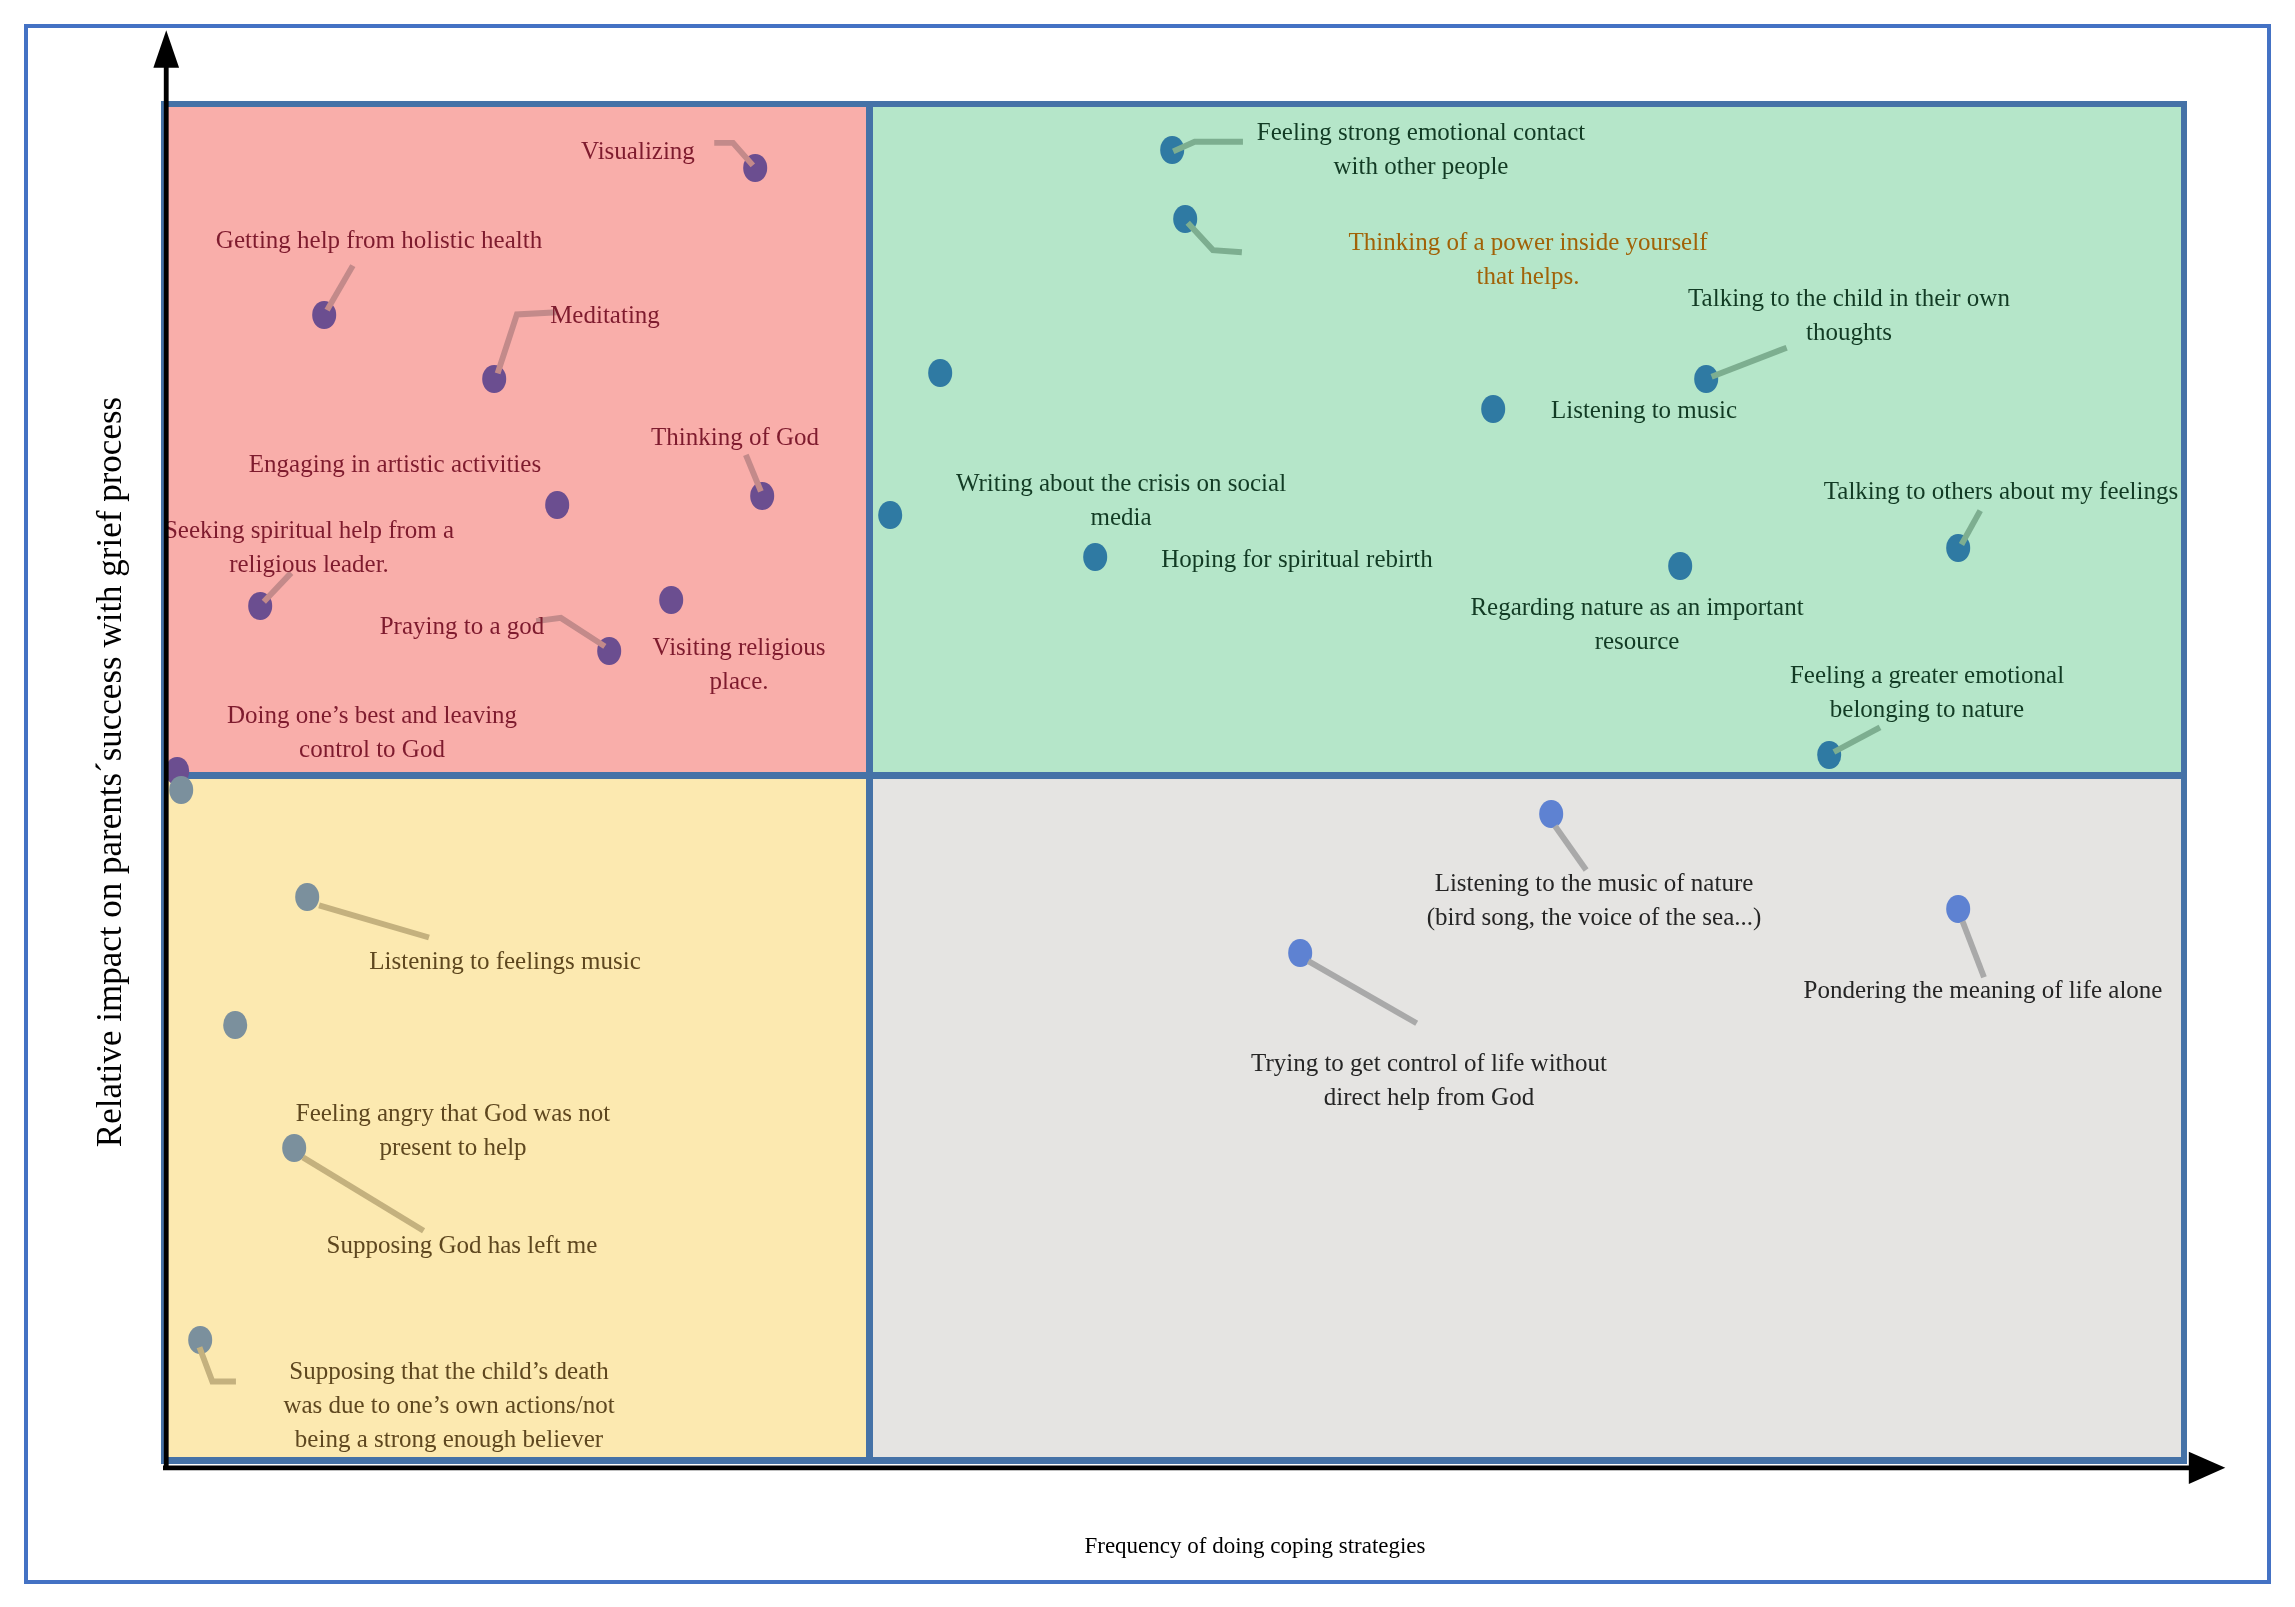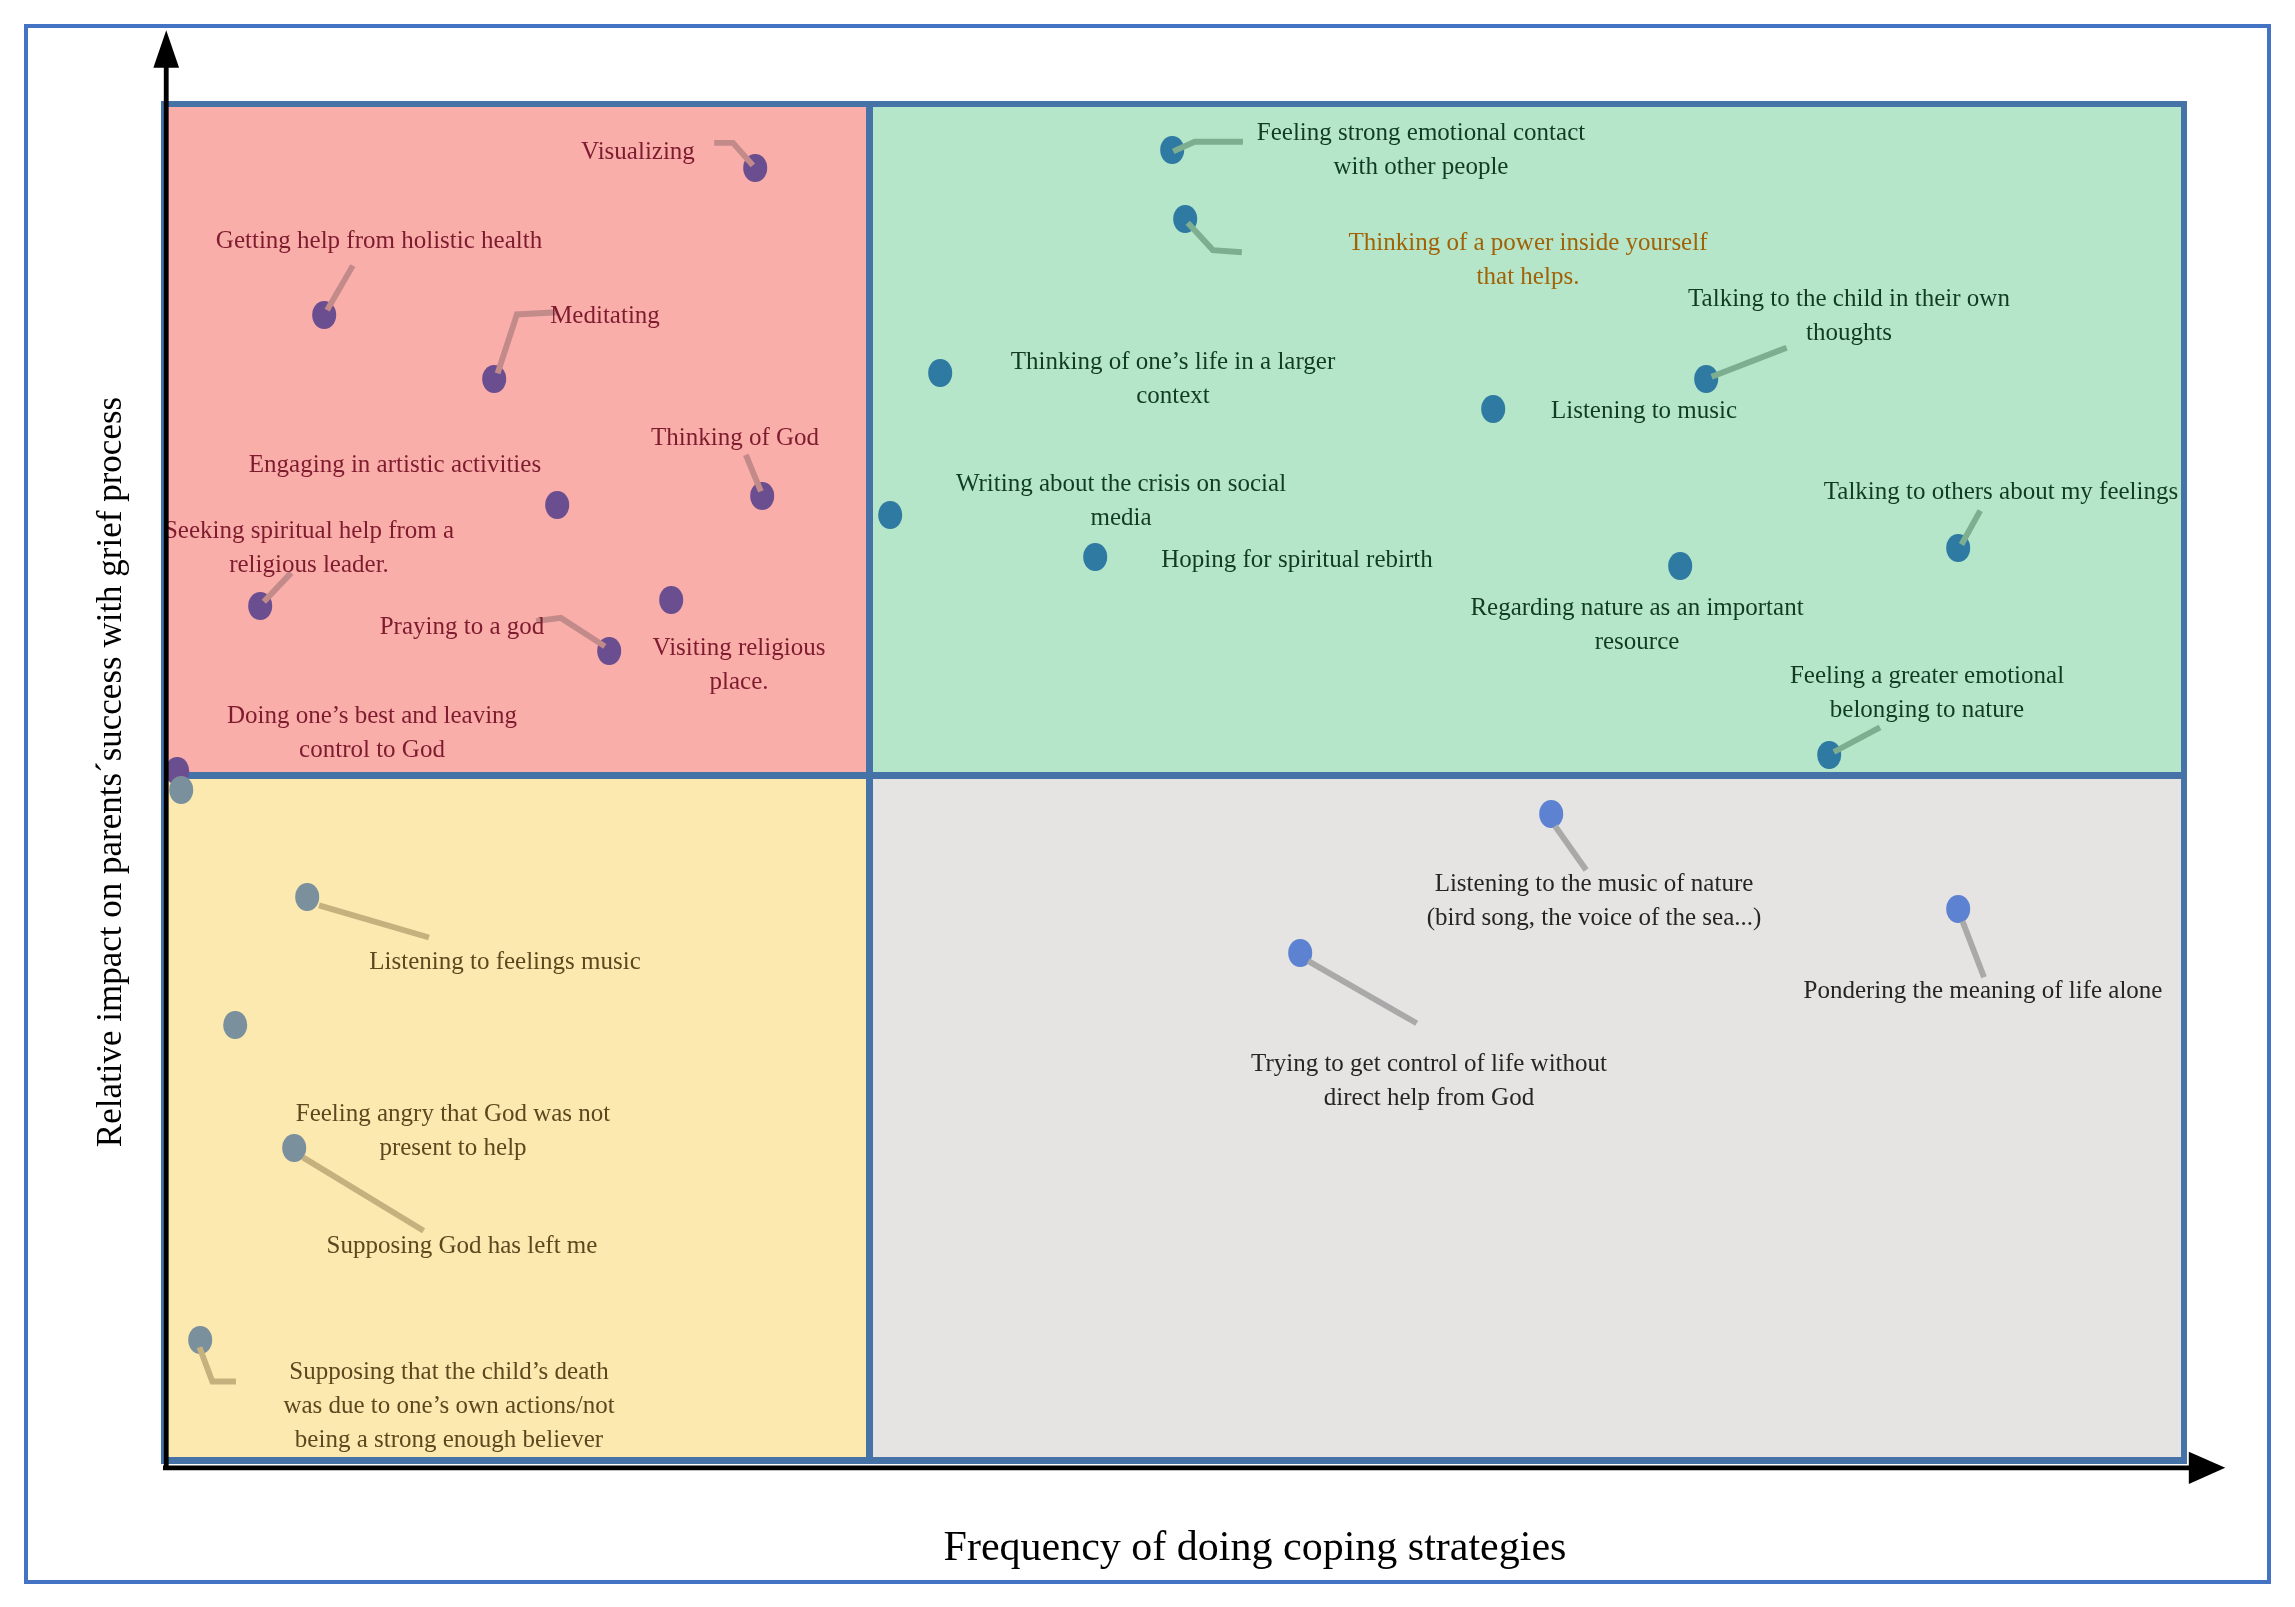--- a/index.html
+++ b/index.html
@@ -26,21 +26,21 @@
   .point-label{
     position:absolute;transform:translate(-50%,-50%);
     font-size:25px;line-height:34px;text-align:center;
     white-space:pre-line;z-index:40;
   }
   .nowrap{white-space:nowrap;}
   #leader-svg{position:absolute;left:0;top:0;z-index:30;}
   #axis-svg{position:absolute;left:0;top:0;z-index:45;pointer-events:none;}
   #x-axis-label{
     position:absolute;left:1255px;top:1546px;transform:translate(-50%,-50%);
-    font-size:42px;color:#000000;white-space:nowrap;z-index:46;
+    font-size:23px;color:#000000;white-space:nowrap;z-index:46;
   }
   #y-axis-label{
     position:absolute;left:110px;top:772px;
     transform:translate(-50%,-50%) rotate(-90deg);
     font-size:35px;color:#000000;white-space:nowrap;z-index:46;
   }
 </style>
 </head>
 <body>
 
@@ -101,22 +101,20 @@
     <div class="point-label" style="left: 372px; top: 732px; color: rgb(126, 27, 46);">Doing one’s best and leaving
 control to God</div>
     <div class="quadrant" style="left: 873px; top: 107px; width: 1308px; height: 665px; background: rgb(181, 230, 201); z-index: 1;"></div>
     <div class="data-dot" style="left: 1172px; top: 150px; background: rgb(47, 122, 163); z-index: 20;"></div>
     <div class="point-label" style="left: 1421px; top: 149px; color: rgb(18, 59, 36);">Feeling strong emotional contact
 with other people</div>
     <div class="data-dot" style="left: 1185px; top: 219px; background: rgb(47, 122, 163); z-index: 20;"></div>
     <div class="point-label" style="left: 1528px; top: 259px; color: #a16207; font-family: Liberation Serif, serif;">Thinking of a power inside yourself
 that helps.</div>
     <div class="data-dot" style="left: 940px; top: 373px; background: rgb(47, 122, 163); z-index: 20;"></div>
-    <div class="point-label" style="left: 1173px; top: 378px; color: rgb(18, 59, 36);">Thinking of one’s life in a larger
-context</div>
     <div class="data-dot" style="left: 1706px; top: 379px; background: rgb(47, 122, 163); z-index: 20;"></div>
     <div class="point-label" style="left: 1849px; top: 315px; color: rgb(18, 59, 36);">Talking to the child in their own
 thoughts</div>
     <div class="data-dot" style="left: 1493px; top: 409px; background: rgb(47, 122, 163); z-index: 20;"></div>
     <div class="point-label nowrap" style="left: 1644px; top: 410px; color: rgb(18, 59, 36); text-align: center;">Listening to music</div>
     <div class="data-dot" style="left: 890px; top: 515px; background: rgb(47, 122, 163); z-index: 20;"></div>
     <div class="point-label" style="left: 1121px; top: 500px; color: rgb(18, 59, 36);">Writing about the crisis on social
 media</div>
     <div class="data-dot" style="left: 1095px; top: 557px; background: rgb(47, 122, 163); z-index: 20;"></div>
     <div class="point-label nowrap" style="left: 1297px; top: 559px; color: rgb(18, 59, 36);">Hoping for spiritual rebirth</div>

